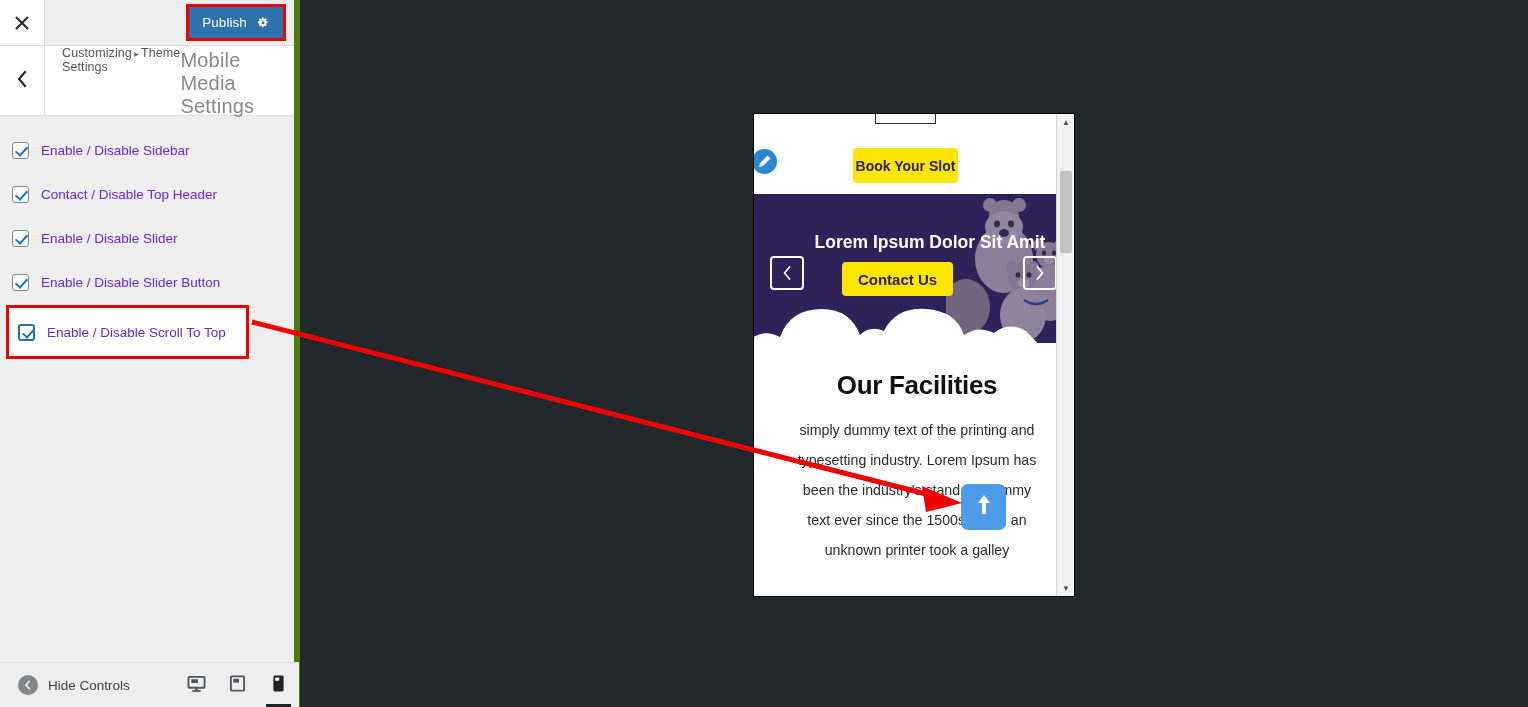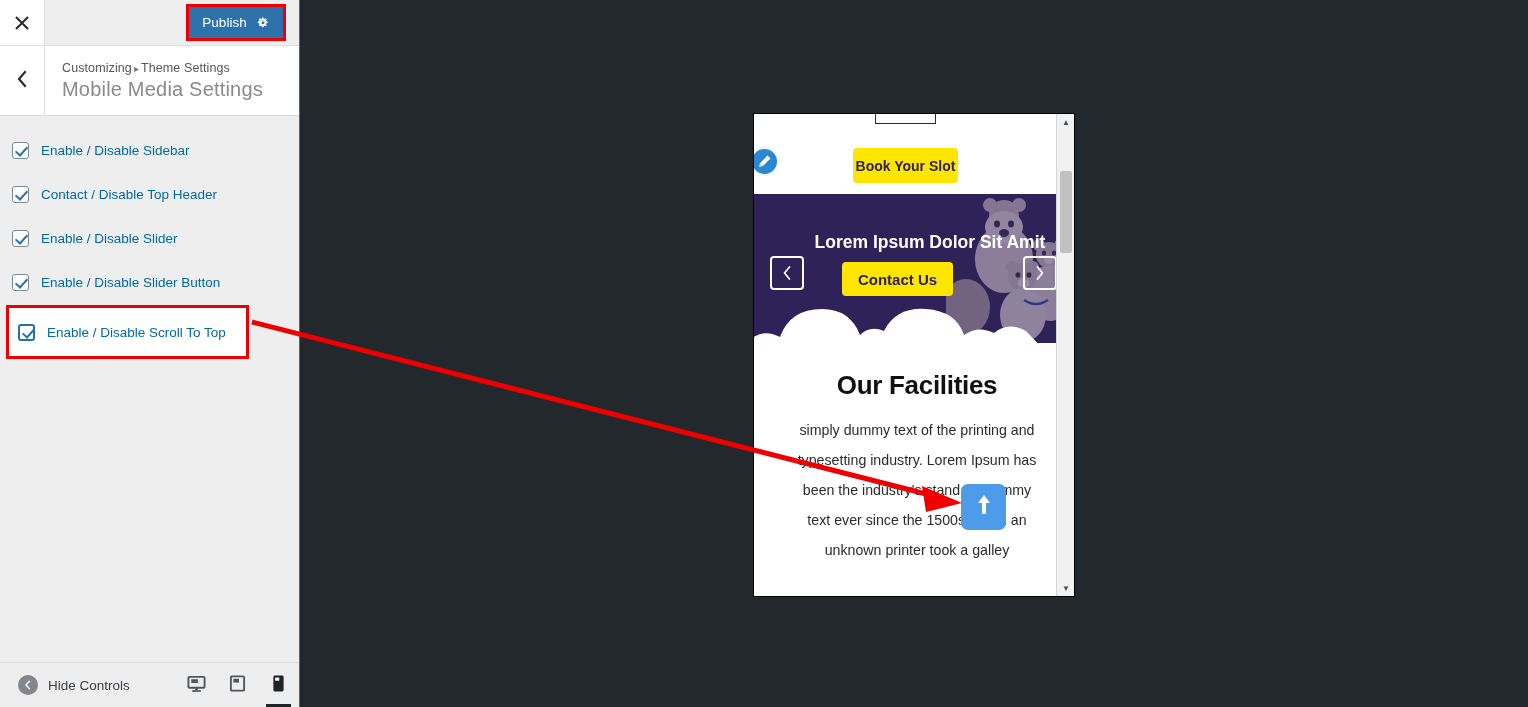--- a/index.html
+++ b/index.html
@@ -9,21 +9,21 @@
     font-family: "Liberation Sans", sans-serif;
     background: #23282d;
   }
   #root { position: relative; width: 1528px; height: 707px; }
 
   
   .customizer {
     position: absolute; left: 0; top: 0;
     width: 300px; height: 707px;
     background: #eeeeee;
-    border-right: 1px solid #4d7c0f;
+    border-right: 6px solid #4d7c0f;
   }
   .cust-header {
     position: relative;
     height: 46px;
     background: #eeeeee;
     border-bottom: 1px solid #dddddd;
     display: flex; align-items: center;
   }
   .close-btn {
     width: 45px; height: 45px;
@@ -64,21 +64,21 @@
   .back-btn {
     width: 45px;
     border-right: 1px solid #dddddd;
     display: flex; align-items: center; justify-content: center;
     cursor: pointer;
     color: #2b2b2b;
   }
   .title-block {
     flex: 1;
     padding-left: 17px;
-    display: flex; flex-direction: column; justify-content: center;
+    display: flex; flex-direction: row; justify-content: center;
   }
   .breadcrumb {
     font-size: 12.5px;
     color: #555555;
     letter-spacing: 0.1px;
   }
   .breadcrumb .sep { color:#777; padding: 0 2px; font-size: 10px; }
   .panel-title {
     font-size: 20px;
     color: #8a8a8a;
@@ -110,21 +110,21 @@
     content: "";
     position: absolute;
     left: 5px; top: 1px;
     width: 5px; height: 10px;
     border: solid #2271b1;
     border-width: 0 2.2px 2.2px 0;
     transform: rotate(42deg);
   }
   .ctl-label {
     font-size: 13.5px;
-    color: #0369a1;
+    color: #6d28d9;
     cursor: pointer;
   }
   .highlight-box {
     position: absolute;
     left: 6px; top: 305px;
     width: 243px; height: 54px;
     border: 3px solid #ee0000;
     background: #ffffff;
     z-index: 3;
   }

